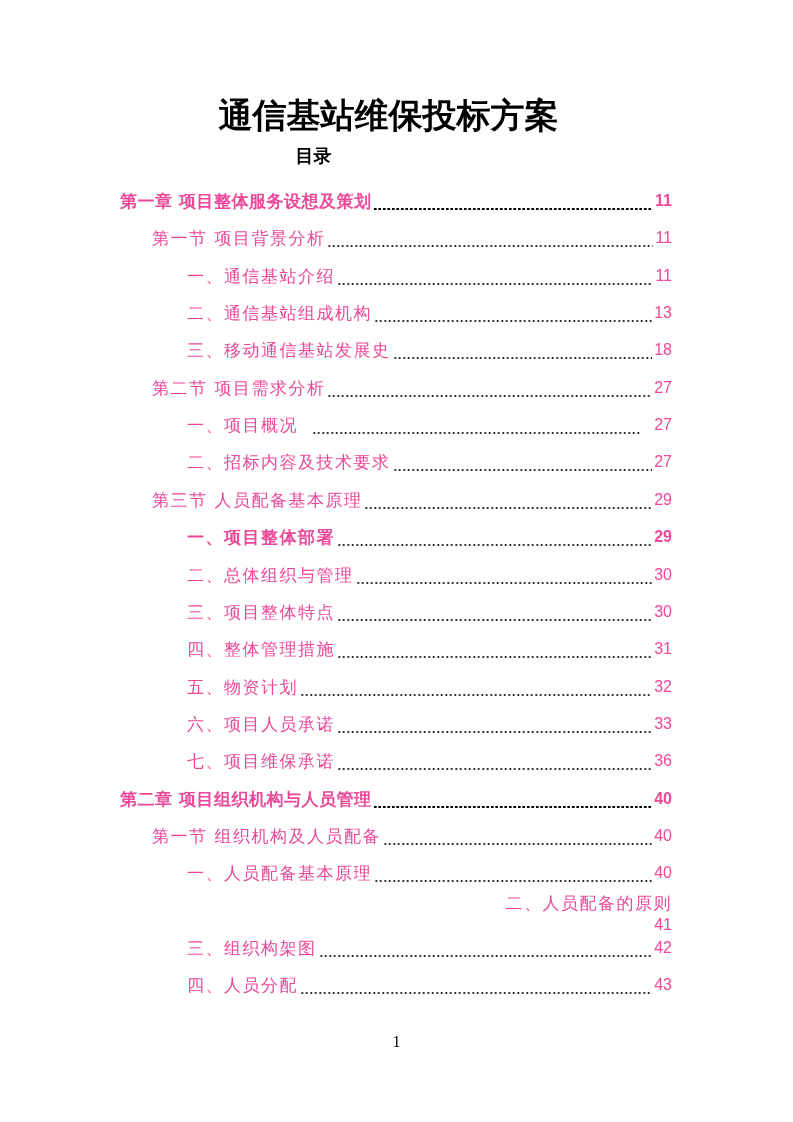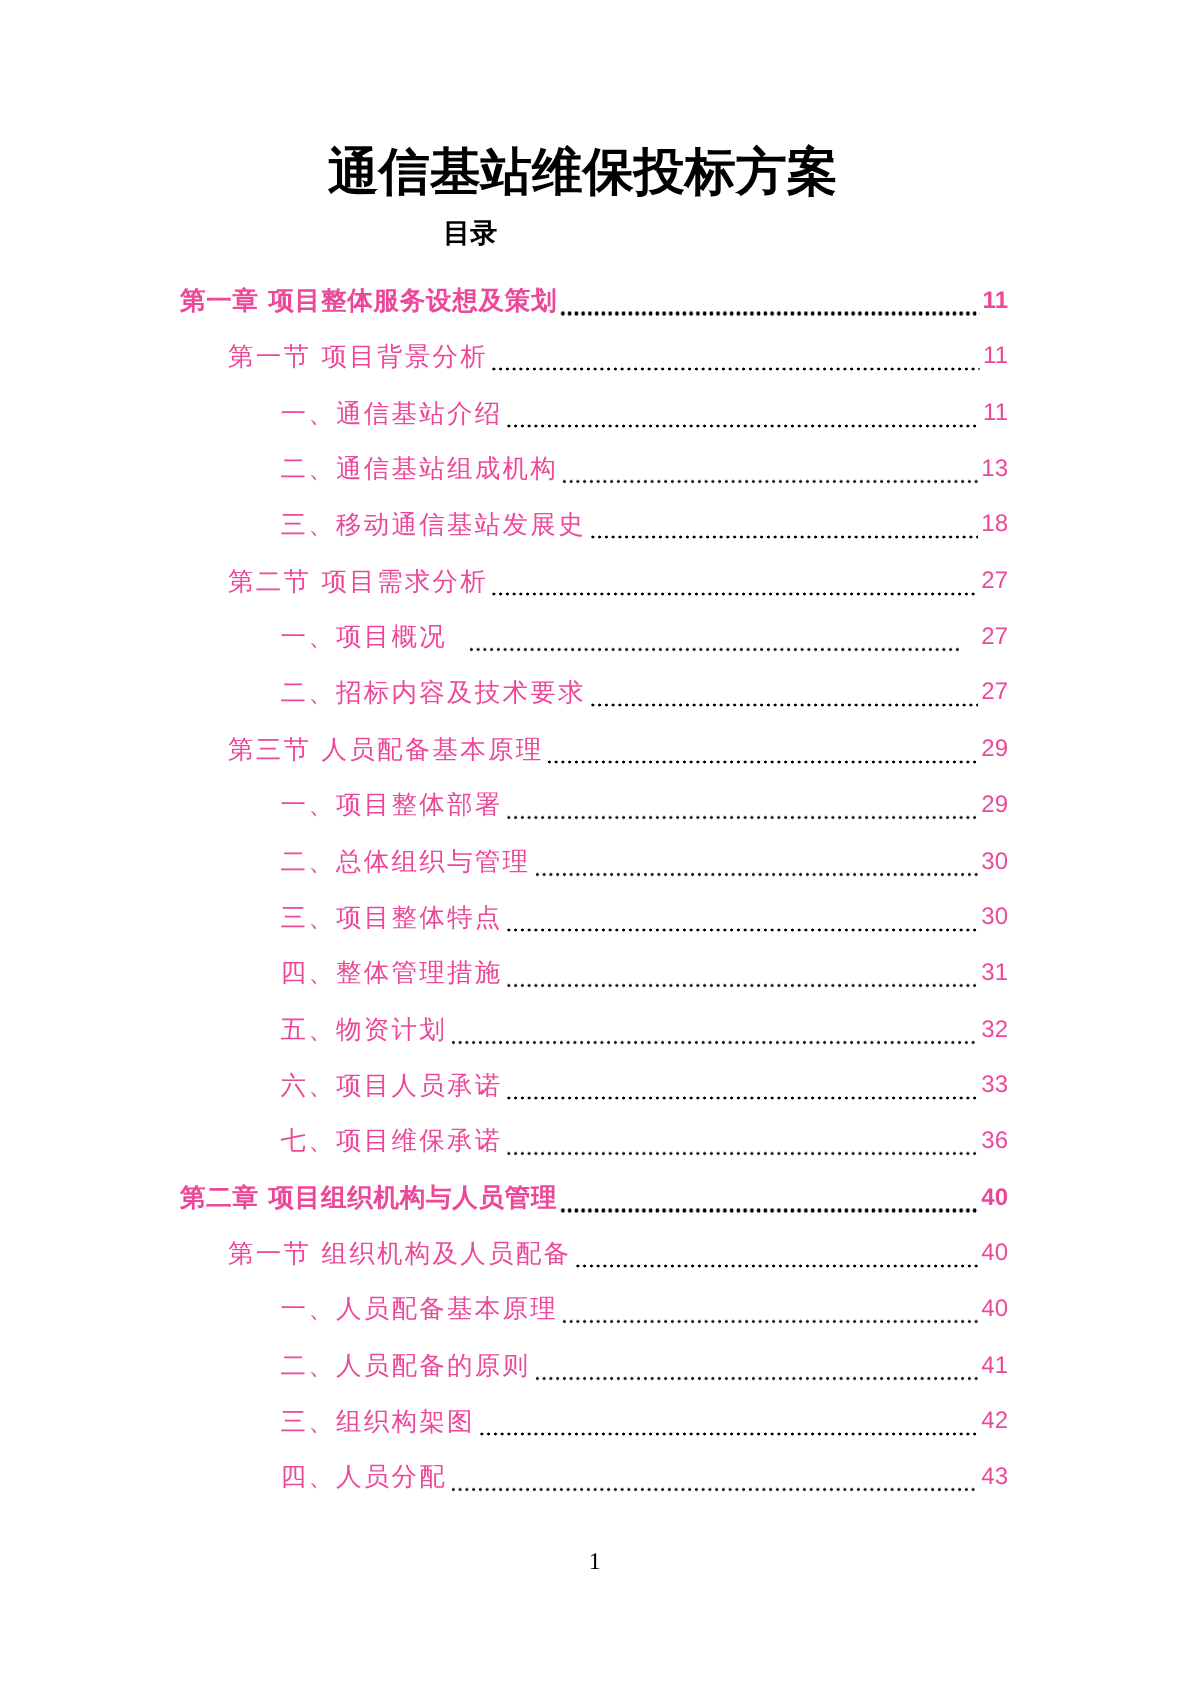--- a/index.html
+++ b/index.html
@@ -95,21 +95,21 @@
       <div class="toc-row level-3" style="top: 261.45px;">
         <span class="label">二、招标内容及技术要求</span>
         <span class="leader"></span>
         <span class="page-num">27</span>
       </div>
       <div class="toc-row level-2" style="top: 298.8px;">
         <span class="label">第三节  人员配备基本原理</span>
         <span class="leader"></span>
         <span class="page-num">29</span>
       </div>
-      <div class="toc-row level-3" style="top: 336.15px;">
+      <div class="toc-row level-3" style="top: 336.15px; font-weight: bold;">
         <span class="label">一、项目整体部署</span>
         <span class="leader"></span>
         <span class="page-num">29</span>
       </div>
       <div class="toc-row level-3" style="top: 373.5px;">
         <span class="label">二、总体组织与管理</span>
         <span class="leader"></span>
         <span class="page-num">30</span>
       </div>
       <div class="toc-row level-3" style="top: 410.85px;">
@@ -145,21 +145,21 @@
       <div class="toc-row level-2" style="top: 634.95px;">
         <span class="label">第一节  组织机构及人员配备</span>
         <span class="leader"></span>
         <span class="page-num">40</span>
       </div>
       <div class="toc-row level-3" style="top: 672.3px;">
         <span class="label">一、人员配备基本原理</span>
         <span class="leader"></span>
         <span class="page-num">40</span>
       </div>
-      <div class="toc-row level-3" style="top: 709.65px;">
+      <div class="toc-row level-3" style="top: 709.65px; flex-direction: column;">
         <span class="label">二、人员配备的原则</span>
         <span class="leader"></span>
         <span class="page-num">41</span>
       </div>
       <div class="toc-row level-3" style="top: 747px;">
         <span class="label">三、组织构架图</span>
         <span class="leader"></span>
         <span class="page-num">42</span>
       </div>
       <div class="toc-row level-3" style="top: 784.35px;">

